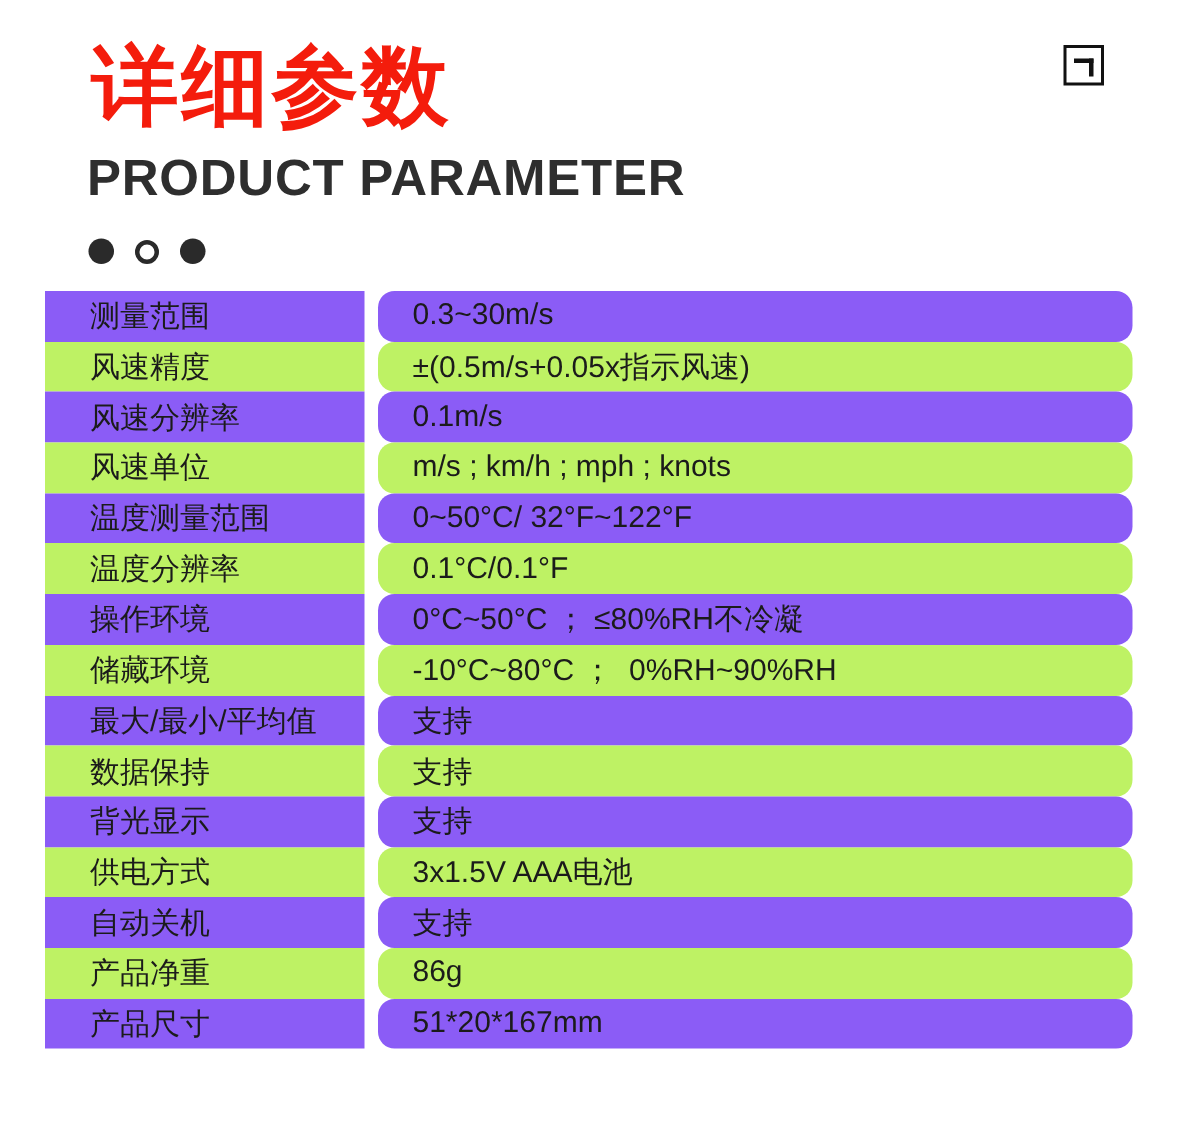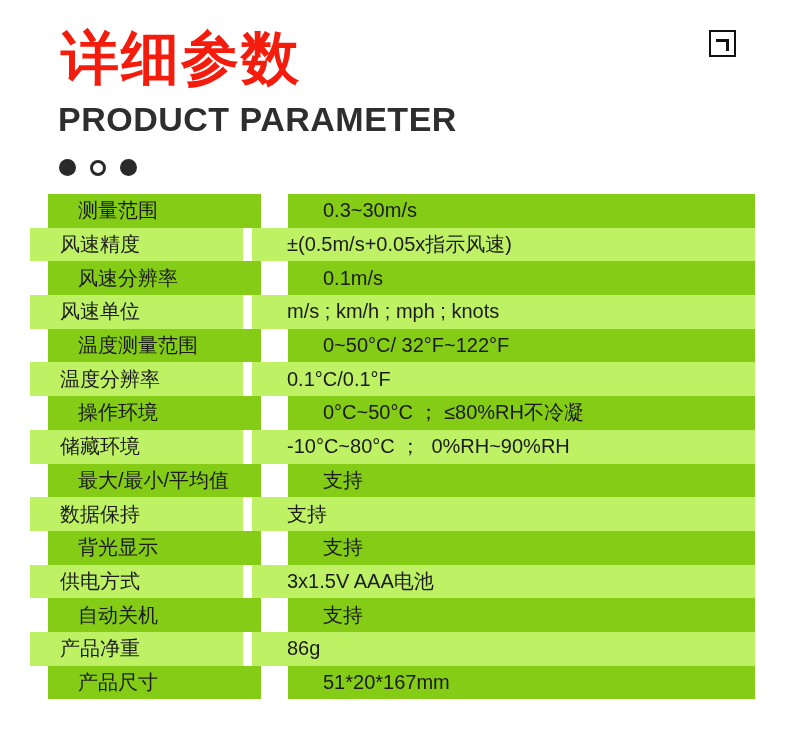--- a/index.html
+++ b/index.html
@@ -64,23 +64,24 @@
     overflow:hidden;
   }
   .cell-label{
     width:213px;
     padding-left:30px;
     margin-right:9px;
     flex:none;
   }
   .cell-value{
     flex:1;
-    padding-left:35px;
+    padding-left:23px;
+    border-radius:11px;
   }
-  .param-row.gray .cell{background:#84cc16;margin-left:18px;}
+  .param-row.gray .cell{background:#8b5cf6;}
   .param-row.white .cell{background:#bef264;}
 </style>
 </head>
 <body>
 
 <div class="page">
 
   <h1 class="page-title">详细参数</h1>
 
   <div class="corner-box">

